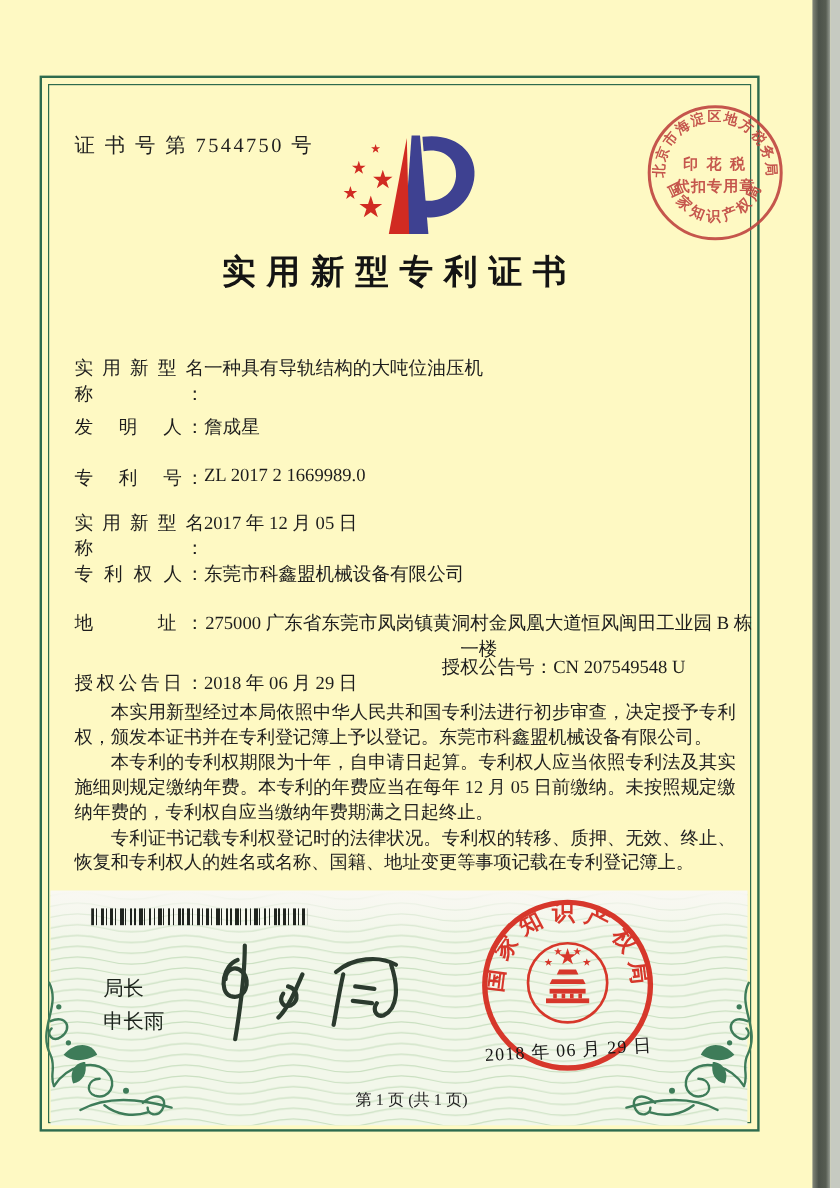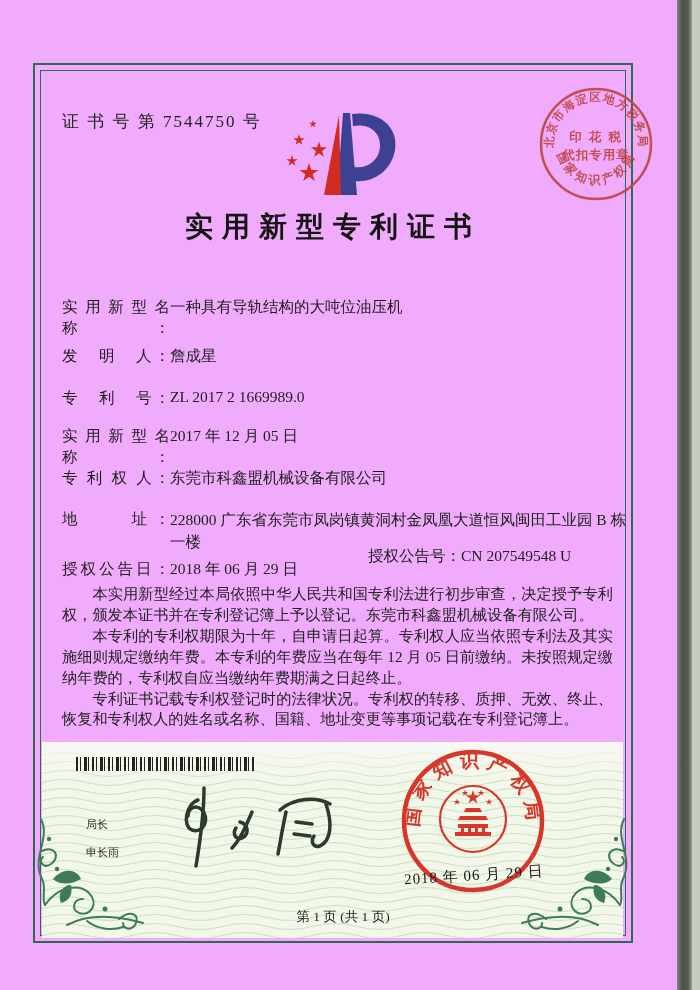--- a/index.html
+++ b/index.html
@@ -1,43 +1,43 @@
 <!DOCTYPE html>
 <html><head>
 <meta charset="utf-8">
 <style>
   html,body{margin:0;padding:0;background:#e9e8e3;}
-  #page{position:relative;width:700px;height:990px;background:#f0abfc;overflow:hidden;
+  #page{position:relative;width:700px;height:990px;background:#fef9c3;overflow:hidden;
         font-family:"Liberation Serif","DejaVu Serif",serif;color:#222;}
   
   .edge-dark{position:absolute;left:677px;top:0;width:15px;height:990px;
              background:linear-gradient(90deg,#828779,#4c524a 35%,#575d53 75%,#9aa097);}
   .edge-light{position:absolute;left:692px;top:0;width:8px;height:990px;background:#c6cac1;}
   
   .border-outer{position:absolute;left:33px;top:63px;width:596px;height:876px;border:2px solid #2e6b4e;}
   .border-inner{position:absolute;left:40px;top:70px;width:584px;height:864px;border:1px solid #2e6b4e;}
   
   .waves{position:absolute;left:42px;top:742px;width:581px;height:196px;}
   .cert-no{position:absolute;left:62px;top:110px;font-size:17px;letter-spacing:2px;color:#1f1f1f;}
   .logo{position:absolute;left:282px;top:104px;}
   .title{position:absolute;left:0;top:208px;width:666px;text-align:center;
          font-size:28px;font-weight:700;letter-spacing:9px;color:#141414;}
   .tax-stamp{position:absolute;left:531px;top:79px;opacity:.9;}
   .row{position:absolute;left:62px;font-size:15.5px;color:#1d1d1d;}
   .row .lab{display:inline-block;width:108px;text-align:justify;text-align-last:justify;vertical-align:top;}
-  .row .val{white-space:nowrap;}
+  .row .val{white-space:nowrap;text-align:center;}
   .row .val.wrap{display:inline-block;width:458px;white-space:normal;line-height:21.5px;vertical-align:top;}
   .row.r-right{left:368px;}
   .paras{position:absolute;left:62px;top:584px;width:551px;font-size:15.2px;line-height:20.9px;
          text-align:justify;color:#222;}
   .paras p{margin:0;text-indent:2em;}
   .barcode{position:absolute;left:76px;top:757px;width:180px;height:14px;
            background:repeating-linear-gradient(90deg,#20241f 0 2px,transparent 2px 4px,#20241f 4px 5px,
            transparent 5px 8px,#20241f 8px 11px,transparent 11px 12px,#20241f 12px 13px,transparent 13px 16px);}
-  .director{position:absolute;left:86px;top:810px;font-size:11px;line-height:28px;color:#1c231c;}
+  .director{position:absolute;left:86px;top:810px;font-size:17px;line-height:28px;color:#1c231c;}
   .sig{position:absolute;left:168px;top:782px;}
   .seal{position:absolute;left:398px;top:746px;opacity:.93;}
   .issue-date{position:absolute;left:404px;top:866px;font-size:15px;letter-spacing:1px;
               transform:rotate(-3.5deg);color:#161616;}
   .footer{position:absolute;left:33px;top:908px;width:596px;text-align:center;font-size:13.5px;color:#242424;margin-left:12px;}
   .corner-left{position:absolute;left:27px;top:817px;}
   .corner-right{position:absolute;left:518px;top:817px;transform:scaleX(-1);}
   svg text{font-family:"Liberation Serif","DejaVu Serif",serif;}
 </style>
 </head>
@@ -137,21 +137,21 @@
   <div class="row" style="top:388px">
     <span class="lab">专　利　号：</span><span class="val">ZL 2017 2 1669989.0</span>
   </div>
   <div class="row" style="top:426px">
     <span class="lab">实用新型名称：</span><span class="val">2017 年 12 月 05 日</span>
   </div>
   <div class="row" style="top:468px">
     <span class="lab">专 利 权 人：</span><span class="val">东莞市科鑫盟机械设备有限公司</span>
   </div>
   <div class="row" style="top:509px">
-    <span class="lab">地　　址：</span><span class="val wrap">228000 广东省东莞市凤岗镇黄洞村金凤凰大道恒风闽田工业园 B 栋一楼</span>
+    <span class="lab">地　　址：</span><span class="val wrap">275000 广东省东莞市凤岗镇黄洞村金凤凰大道恒风闽田工业园 B 栋一楼</span>
   </div>
   <div class="row" style="top:559px">
     <span class="lab">授权公告日：</span><span class="val">2018 年 06 月 29 日</span>
   </div>
   <div class="row r-right" style="top:546px">
     <span>授权公告号：</span><span class="val">CN 207549548 U</span>
   </div>
 
   <div class="paras">
     <p>本实用新型经过本局依照中华人民共和国专利法进行初步审查，决定授予专利权，颁发本证书并在专利登记簿上予以登记。东莞市科鑫盟机械设备有限公司。</p>

